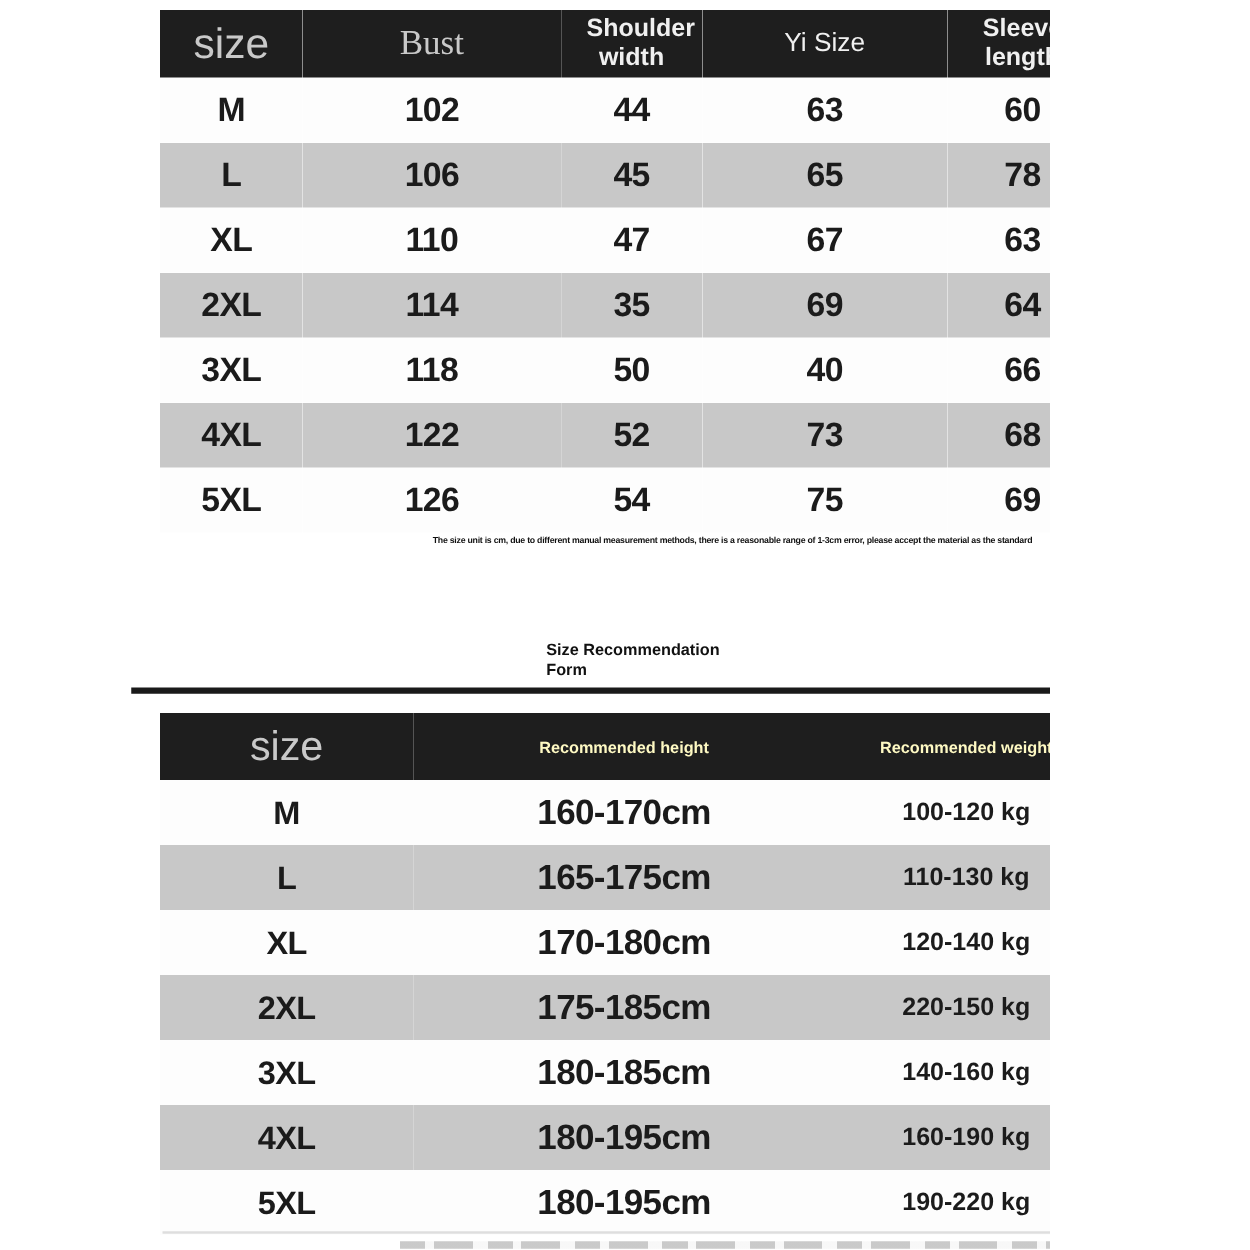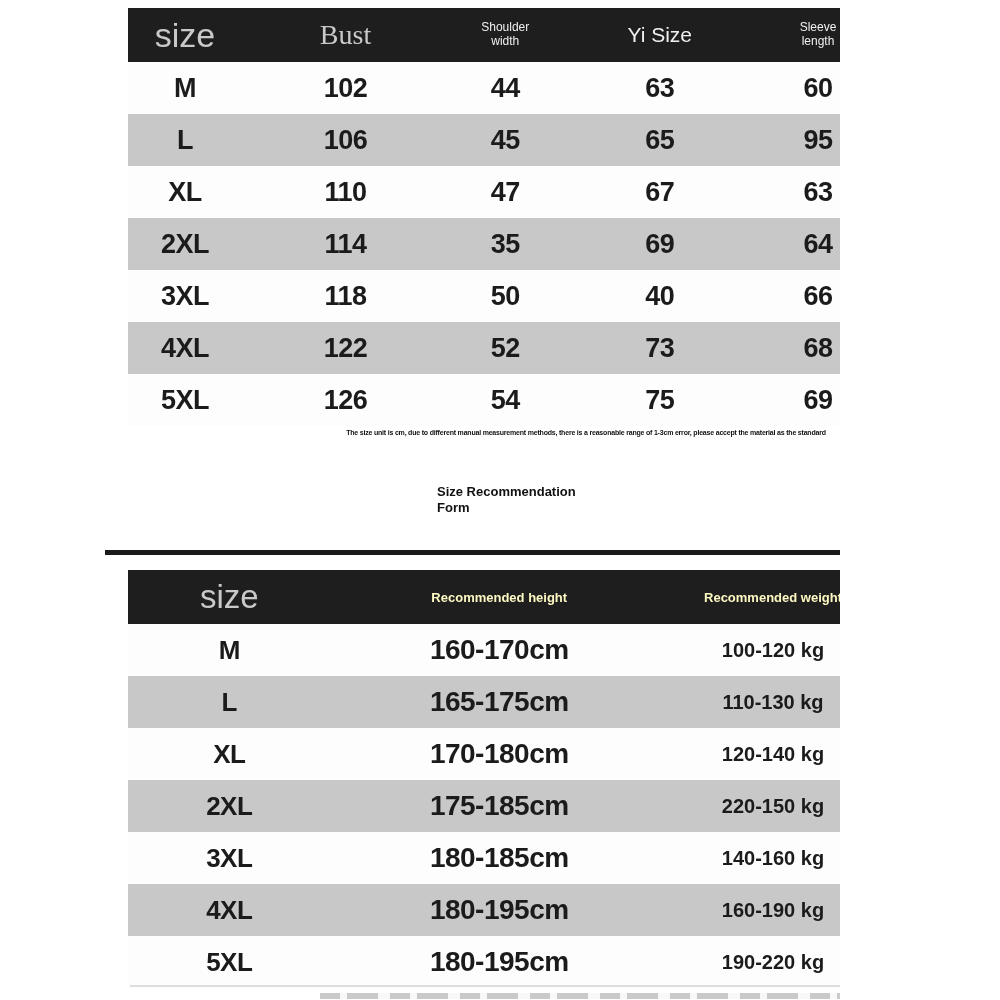--- a/index.html
+++ b/index.html
@@ -15,35 +15,35 @@
   th,td{padding:0;text-align:center;vertical-align:middle;overflow:hidden;}
 
   
   .t1{top:8px;left:128px;width:750px;}
   .t1 thead tr{height:54px;background:#1e1e1e;}
   .t1 tbody tr{height:52px;background:#fdfdfd;}
   .t1 tbody tr.alt{background:#c8c8c8;}
   .t1 th{font-weight:400;color:#f0f0f0;}
   .t1 .h-size{font-size:34px;color:#c9c9c9;}
   .t1 .h-bust{font-size:28px;color:#c9c9c9;font-family:Liberation Serif, serif;}
-  .t1 .h-small{font-size:12px;line-height:1.15;font-weight:400;}
+  .t1 .h-small{font-size:20px;line-height:1.15;font-weight:700;}
   .t1 .h-small .wrap{display:inline-block;max-width:72px;}
   .t1 .h-yilong{font-size:21px;}
   .t1 td{font-size:27px;font-weight:bold;letter-spacing:-0.5px;}
 
   
   .note{
     position:absolute;top:429px;left:86px;width:1000px;
     text-align:center;font-size:7px;font-weight:bold;
     letter-spacing:-0.2px;color:#111111;
   }
 
   
   .rec-title{
-    position:absolute;top:484px;left:437px;
+    position:absolute;top:512px;left:437px;
     font-size:13px;font-weight:bold;color:#111111;line-height:1.2;
   }
 
   
   .rule-dark{
     position:absolute;top:550px;left:105px;width:794px;height:5px;
     background:#1a1a1a;
   }
 
   
@@ -101,21 +101,21 @@
           <td>44</td>
           <td>63</td>
           <td>60</td>
         </tr>
 
         <tr class="alt">
           <td>L</td>
           <td>106</td>
           <td>45</td>
           <td>65</td>
-          <td>95</td>
+          <td>78</td>
         </tr>
 
         <tr>
           <td>XL</td>
           <td>110</td>
           <td>47</td>
           <td>67</td>
           <td>63</td>
         </tr>
 

